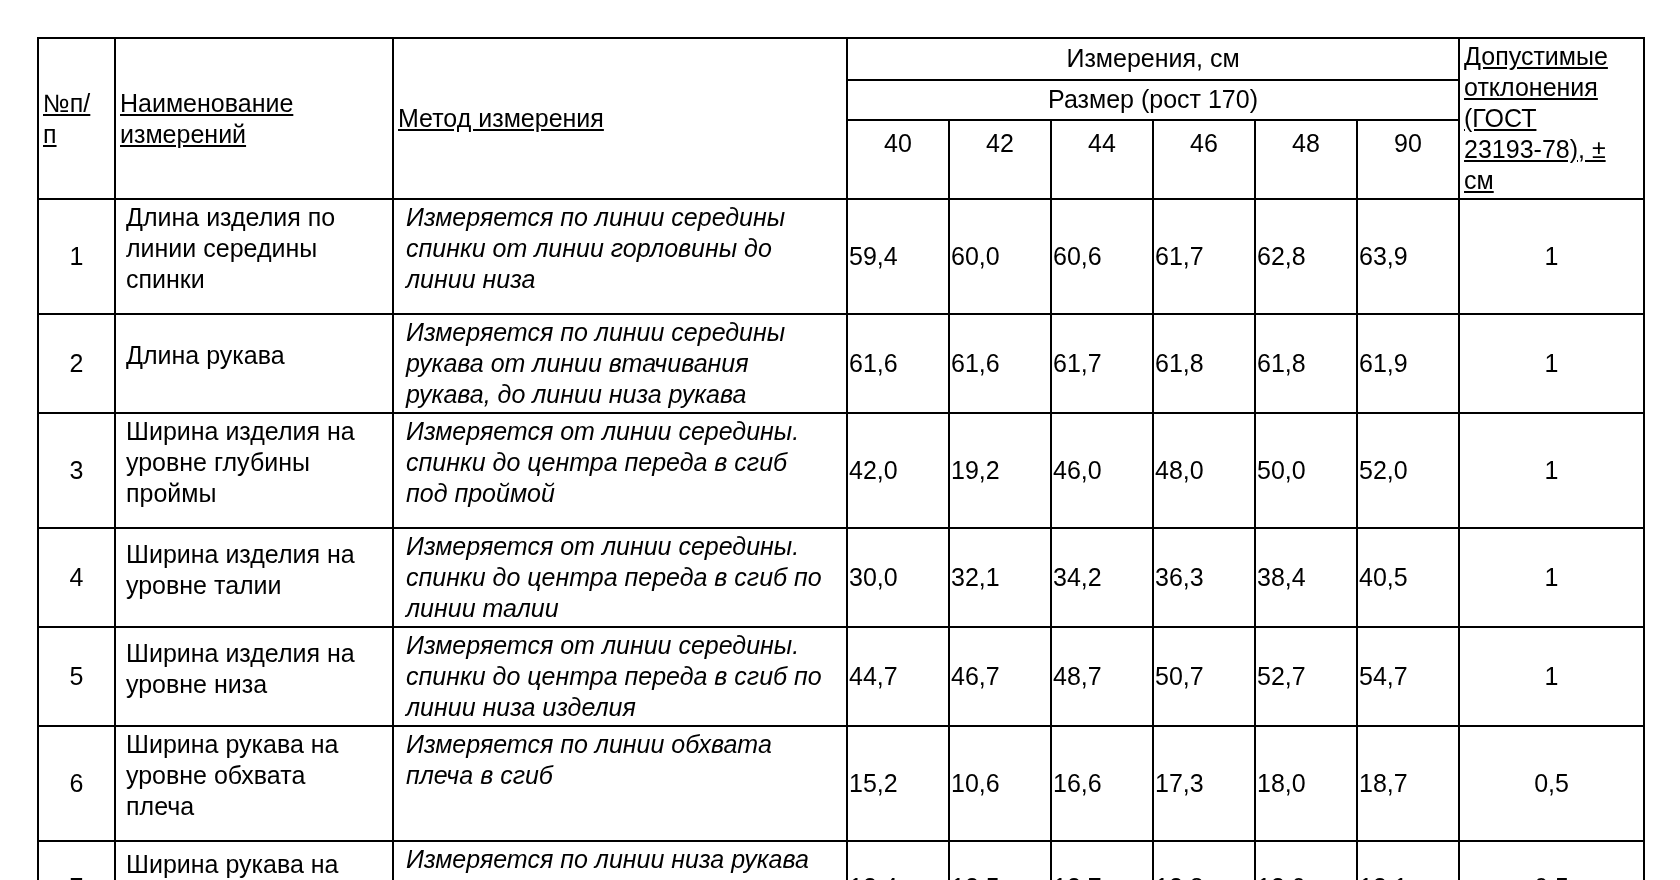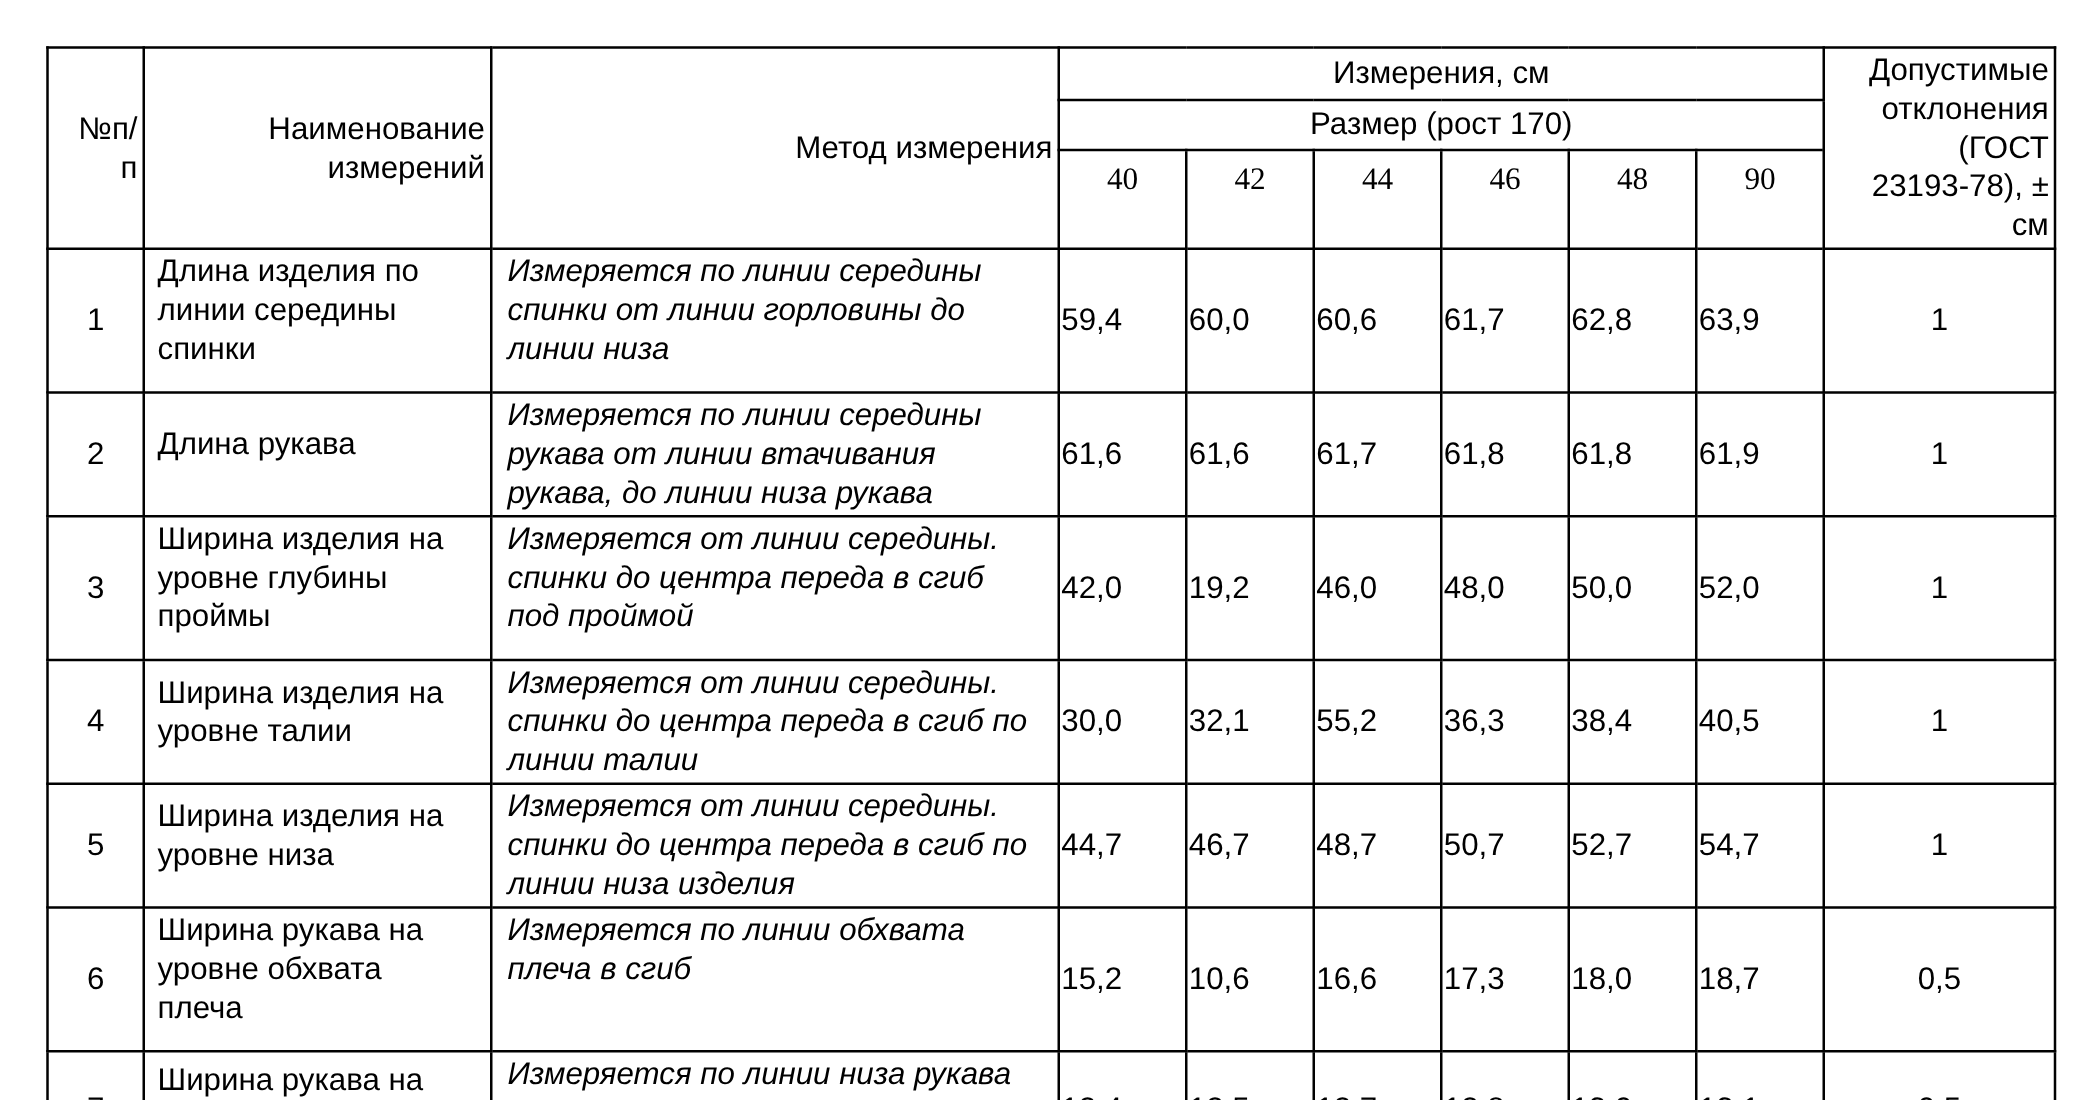--- a/index.html
+++ b/index.html
@@ -29,36 +29,36 @@
   }
   table.meas th,
   table.meas td {
     border: 2px solid #000000;
     font-weight: normal;
     background: #ffffff;
     overflow: hidden;
   }
   
   th.h-cell {
-    text-align: right;
+    text-align: left;
     vertical-align: middle;
     white-space: pre-line;
     padding: 2px 4px;
+    text-decoration: underline;
   }
   th.h-meas, th.h-sizegroup {
     text-align: center;
     vertical-align: middle;
     padding: 2px 4px;
     margin-top: 39px;
   }
   th.h-size {
     text-align: center;
     vertical-align: top;
     padding-top: 7px;
-    font-family: Liberation Serif, serif;
   }
   tr.h-row1 { height: 41px; }
   tr.h-row2 { height: 39px; }
   tr.h-row3 { height: 78px; }
   
   tbody tr { height: 93px; }
   td.c-num {
     text-align: center;
     vertical-align: middle;
   }
@@ -175,21 +175,21 @@
       </tr>
       <tr>
         <td class="c-num">4</td>
         <td class="c-name">Ширина изделия на
 уровне талии</td>
         <td class="c-method">Измеряется от линии середины.
 спинки до центра переда в сгиб по
 линии талии</td>
         <td class="c-val">30,0</td>
         <td class="c-val">32,1</td>
-        <td class="c-val">55,2</td>
+        <td class="c-val">34,2</td>
         <td class="c-val">36,3</td>
         <td class="c-val">38,4</td>
         <td class="c-val">40,5</td>
         <td class="c-tol">1</td>
       </tr>
       <tr>
         <td class="c-num">5</td>
         <td class="c-name">Ширина изделия на
 уровне низа</td>
         <td class="c-method">Измеряется от линии середины.

